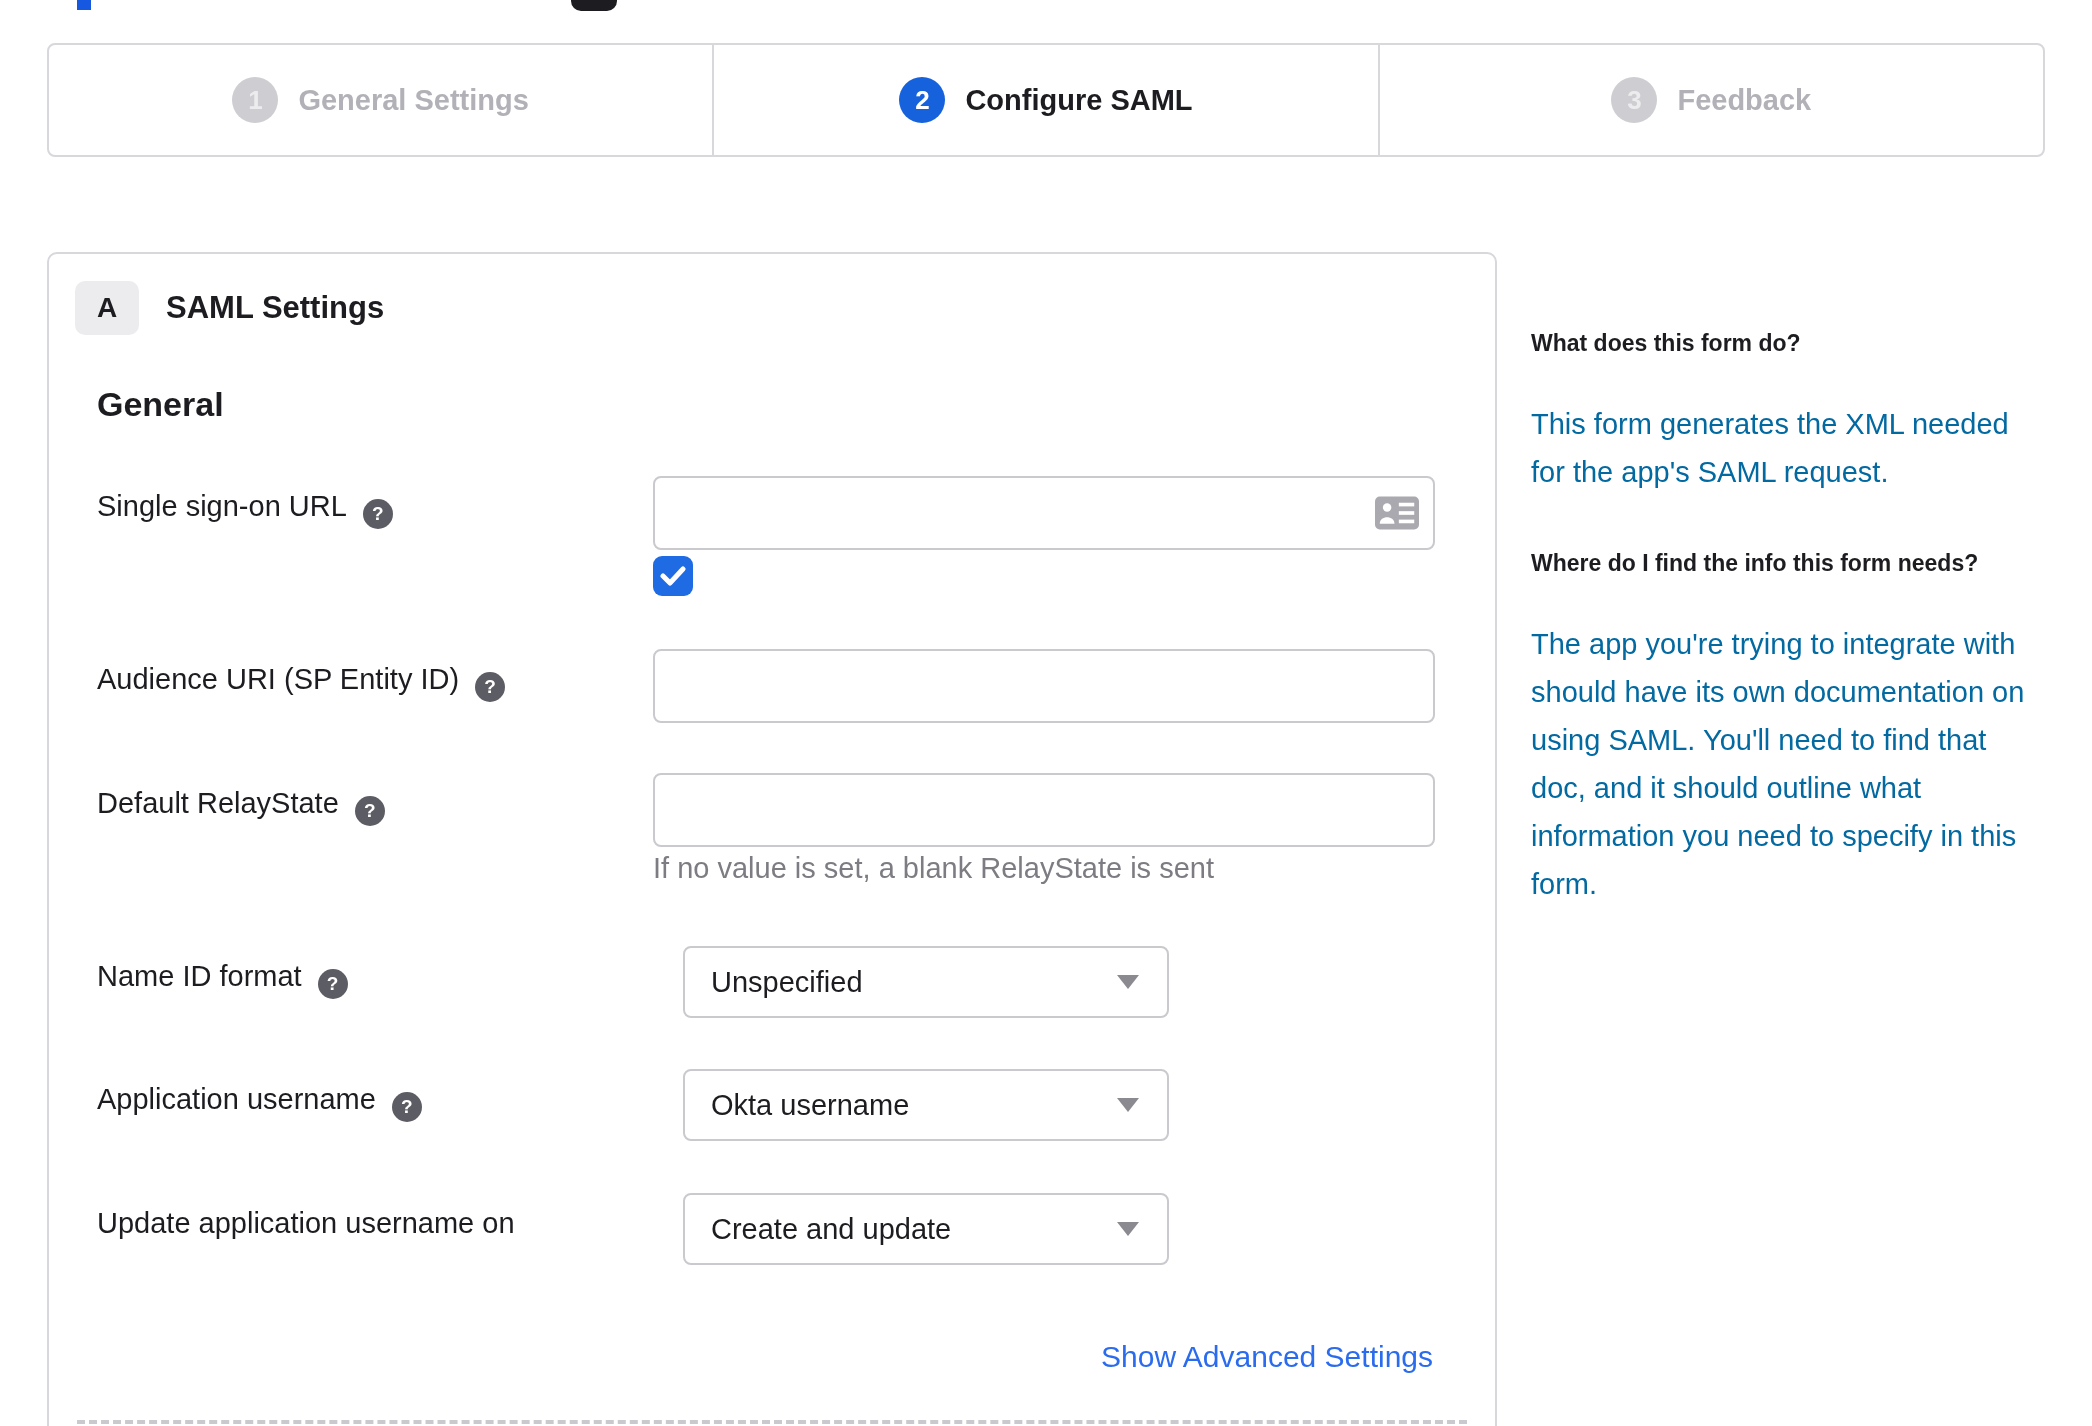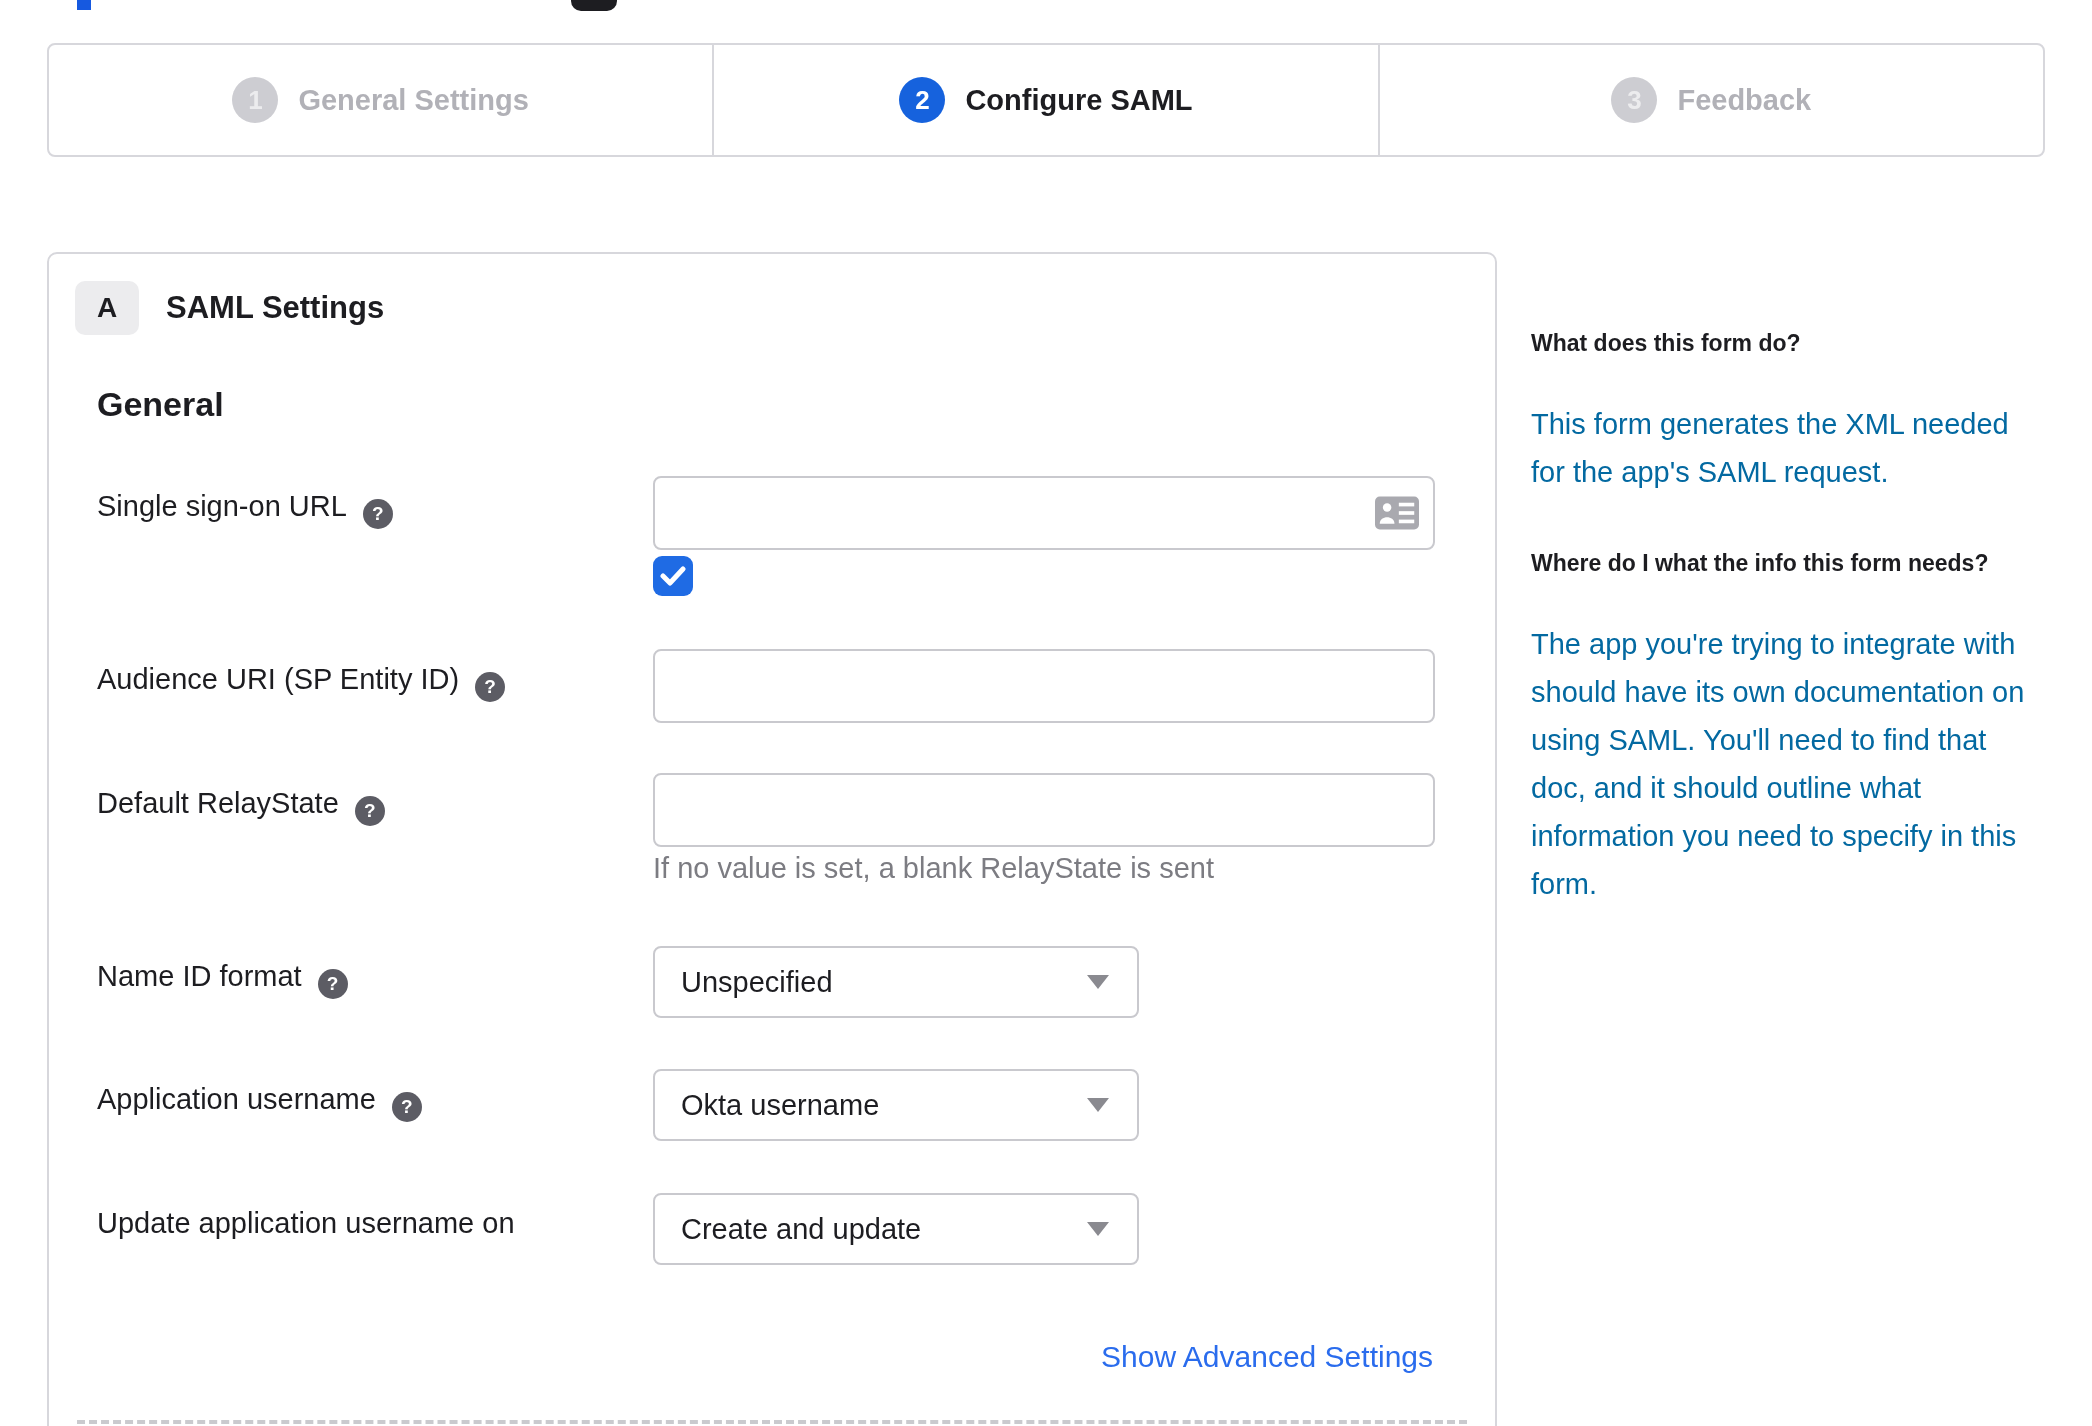--- a/index.html
+++ b/index.html
@@ -72,21 +72,21 @@
   .checkbox-row { position:absolute; left:604px; display:flex; align-items:center; gap:28px; }
   .checkbox {
     width:40px; height:40px; border-radius:9px; background:#1f6be4;
     display:flex; align-items:center; justify-content:center; cursor:pointer;
   }
   .checkbox-label { font-size:29px; color:#1d1d21; }
 
   .helper-text { position:absolute; left:604px; font-size:29px; color:#7c7c82; }
 
   .select {
-    position:absolute; left:604px; width:486px; height:72px;
+    position:absolute; left:634px; width:486px; height:72px;
     border:2px solid #c9c9ce; border-radius:8px; background:#fff;
     display:flex; align-items:center; cursor:pointer;
   }
   .select-value { font-size:29px; color:#1d1d21; padding-left:26px; flex:1; }
   .select-arrow {
     width:0; height:0; margin-right:28px;
     border-left:11px solid transparent; border-right:11px solid transparent;
     border-top:14px solid #8a8a90;
   }
 
@@ -177,15 +177,15 @@
   </div>
 
   <a class="advanced-link" href="#">Show Advanced Settings</a>
 
   <div class="dashed-divider"></div>
 </div>
 
 <div class="help-panel">
   <h3>What does this form do?</h3>
   <p>This form generates the XML needed for the app's SAML request.</p>
-  <h3>Where do I what the info this form needs?</h3>
+  <h3>Where do I find the info this form needs?</h3>
   <p>The app you're trying to integrate with should have its own documentation on using SAML. You'll need to find that doc, and it should outline what information you need to specify in this form.</p>
 </div>
 
 </body></html>

